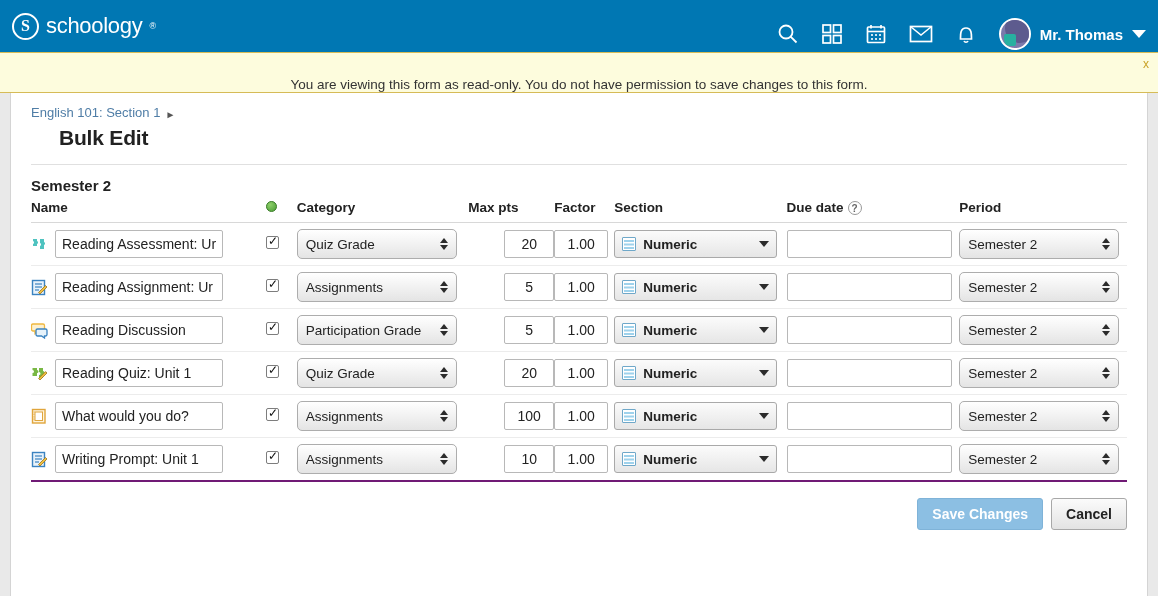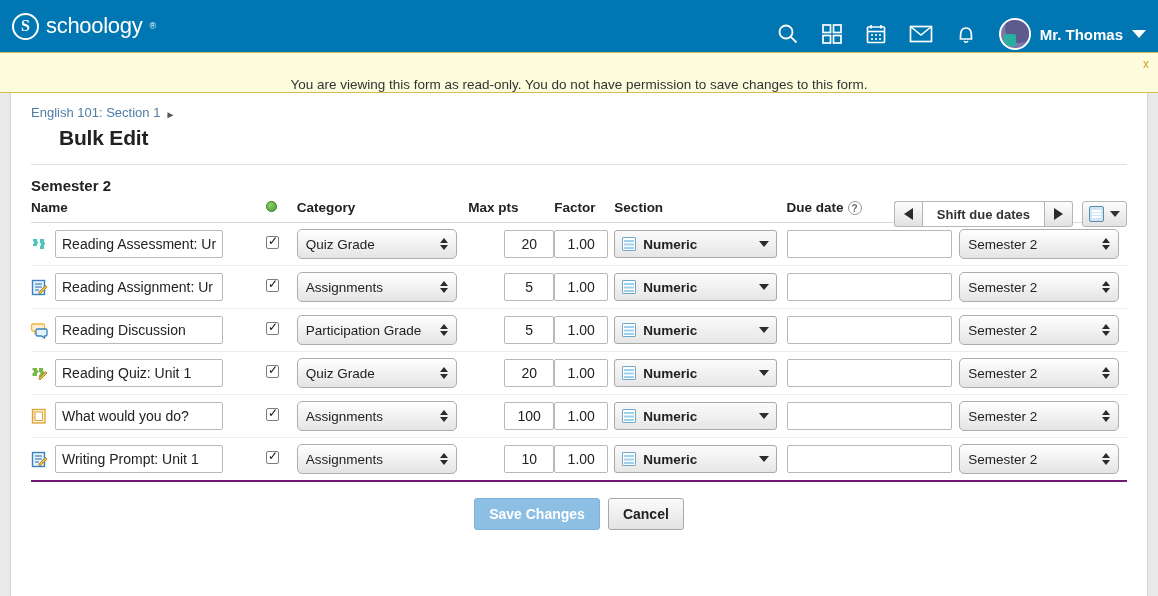--- a/index.html
+++ b/index.html
@@ -248,21 +248,21 @@
     border-radius: 2px; background: #fff; position: relative;
     display: inline-block; cursor: pointer;
   }
   .cb::after {
     content: "✓"; position: absolute; left: 1px; top: -3px;
     font-size: 12px; color: #111;
   }
 
   
   .footer-btns {
-    display: flex; justify-content: center; gap: 8px; margin-top: 16px;
+    display: flex; justify-content: flex-end; gap: 8px; margin-top: 16px;
   }
   .btn-primary {
     background: #8cbfe3; color: #ffffff;
     border: 1px solid #7fb3d8; border-radius: 3px;
     font-size: 14px; font-weight: bold; padding: 7px 14px;
     cursor: pointer;
   }
   .btn-default {
     background: linear-gradient(#fbfbfb, #e3e3e3);
     color: #222; border: 1px solid #a8a8a8; border-radius: 3px;
@@ -336,35 +336,20 @@
 
 <div class="page">
 
   <div class="crumb-row">
     <span class="breadcrumb">English 101: Section 1</span>
     <span class="crumb-arrow">►</span>
   </div>
   <div class="page-title">Bulk Edit</div>
   <div class="title-rule"></div>
 
-  <div class="controls">
-    <div class="shift-group">
-      <div class="arrow-btn left">
-          <span class="tri-l"></span>
-        </div>
-      <div class="shift-label">Shift due dates</div>
-      <div class="arrow-btn right">
-          <span class="tri-r"></span>
-        </div>
-    </div>
-    <div class="gradebook-btn">
-      <span class="gb-icon"></span>
-      <span class="mini-caret"></span>
-    </div>
-  </div>
 
   <div class="section-title">Semester 2</div>
 
   <table class="bulk">
     <thead>
       <tr>
         <th class="col-name">Name</th>
         <th class="col-pub">
           <span class="pub-dot"></span>
         </th>

